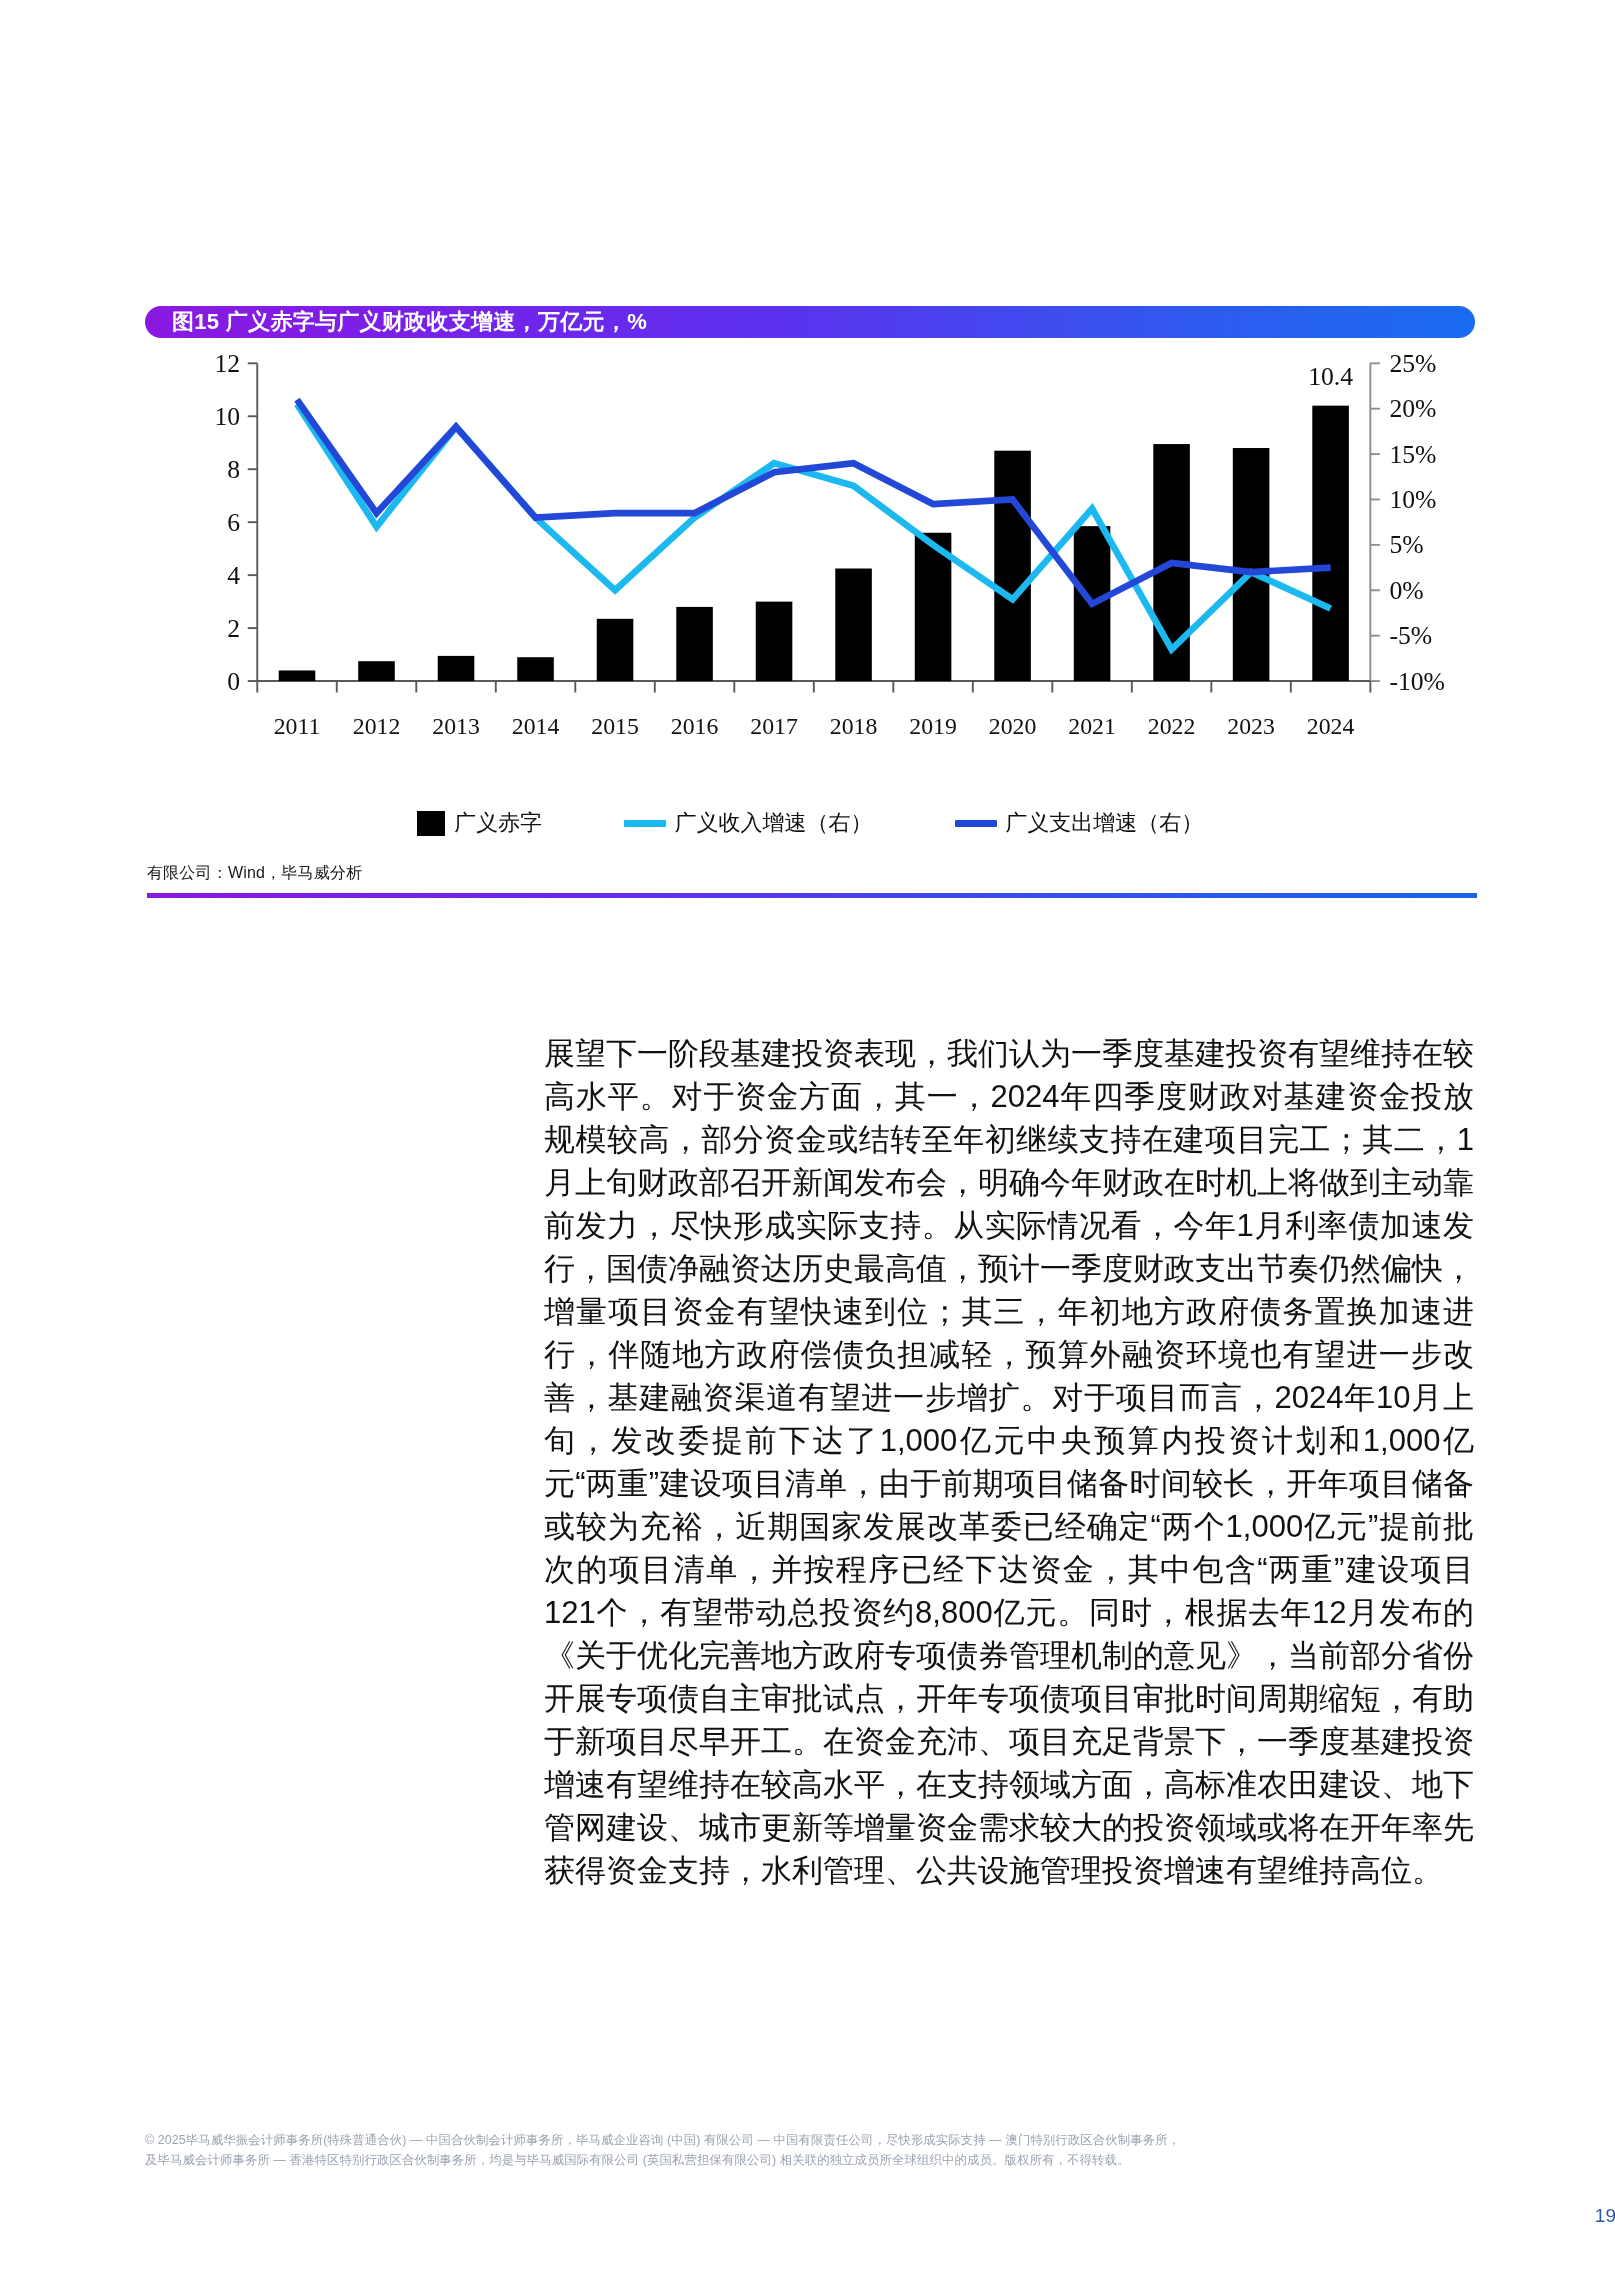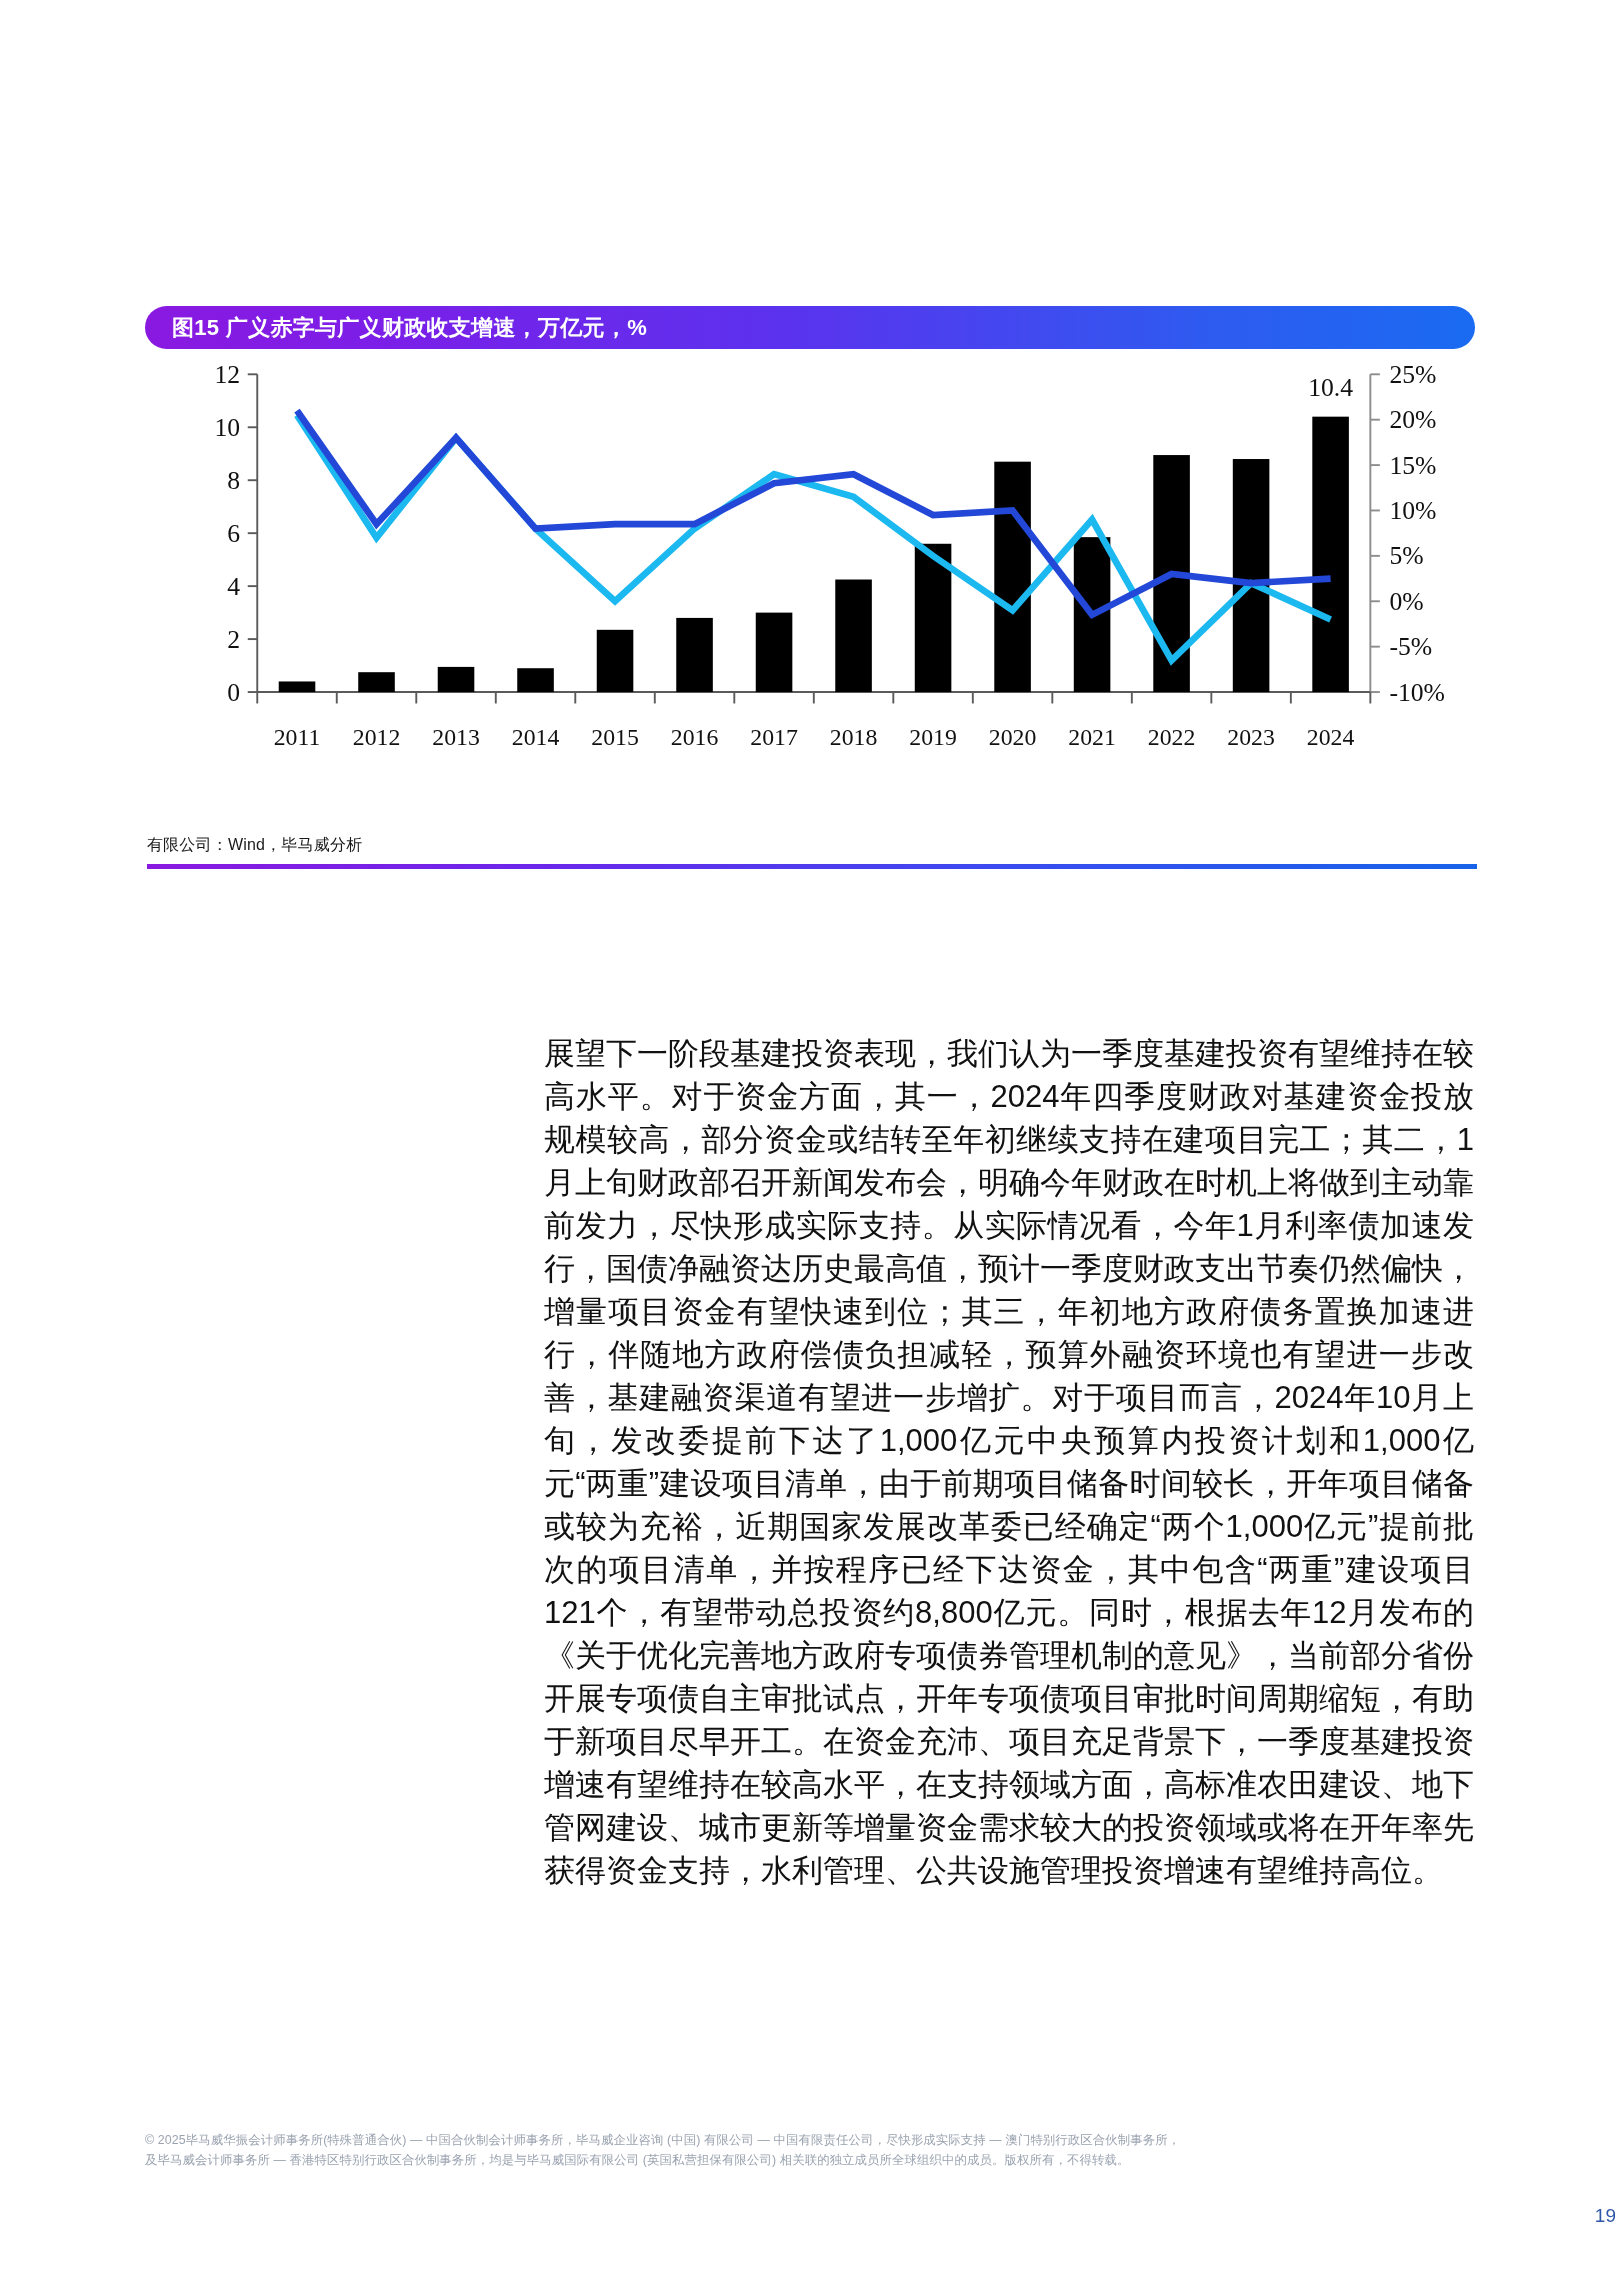--- a/index.html
+++ b/index.html
@@ -18,21 +18,21 @@
 
   
   #figure-block {
     position: absolute;
     left: 145px;
     top: 306px;
     width: 1330px;
   }
 
   #figure-title-bar {
-    height: 43px;
+    height: 32px;
     border-radius: 22px;
     background: linear-gradient(90deg, #8A19E0 0%, #7B1FE8 18%, #5B32EE 48%, #2E5BF0 80%, #1A6BF2 100%);
     display: flex;
     align-items: center;
     padding-left: 27px;
     box-sizing: border-box;
   }
   #figure-title-text {
     color: #ffffff;
     font-size: 22px;
@@ -226,20 +226,34 @@
         <rect x="976.2785714285715" y="189.175" width="38.44285714285714" height="162.825" fill="#000000"></rect>
         <rect x="1059.85" y="102.89166666666671" width="38.44285714285714" height="249.1083333333333" fill="#000000"></rect>
         <rect x="1143.4214285714286" y="107.06666666666663" width="38.44285714285714" height="244.93333333333337" fill="#000000"></rect>
         <rect x="1226.9928571428572" y="62.5333333333333" width="38.44285714285714" height="289.4666666666667" fill="#000000"></rect>
         <polyline points="159.78571428571428,60.94285714285712 243.35714285714286,189.77142857142857 326.92857142857144,84.80000000000001 410.5,180.22857142857146 494.07142857142856,256.57142857142856 577.6428571428571,180.22857142857146 661.2142857142857,122.97142857142856 744.7857142857142,146.82857142857142 828.3571428571429,208.85714285714286 911.9285714285714,266.11428571428576 995.5,170.6857142857143 1079.0714285714284,318.6 1162.642857142857,237.48571428571427 1246.2142857142858,275.65714285714284" fill="none" stroke="#1CB8F0" stroke-width="7" stroke-linejoin="miter" stroke-linecap="butt"></polyline>
         <polyline points="159.78571428571428,56.17142857142858 243.35714285714286,175.45714285714286 326.92857142857144,84.80000000000001 410.5,180.22857142857146 494.07142857142856,175.45714285714286 577.6428571428571,175.45714285714286 661.2142857142857,132.5142857142857 744.7857142857142,122.97142857142856 828.3571428571429,165.9142857142857 911.9285714285714,161.14285714285717 995.5,270.8857142857143 1079.0714285714284,227.94285714285712 1162.642857142857,237.48571428571427 1246.2142857142858,232.71428571428572" fill="none" stroke="#2348D8" stroke-width="7" stroke-linejoin="miter" stroke-linecap="butt"></polyline>
         <text x="1246.2142857142858" y="40.5333333333333" text-anchor="middle" class="val-label">10.4</text>
       </svg>
   </div>
 
+  <div id="chart-legend">
+      <div class="legend-entry">
+        <span class="legend-swatch-bar" style="background: rgb(0, 0, 0);"></span>
+        <span class="legend-label">广义赤字</span>
+      </div>
+      <div class="legend-entry">
+        <span class="legend-swatch-line" style="background: rgb(28, 184, 240);"></span>
+        <span class="legend-label">广义收入增速（右）</span>
+      </div>
+      <div class="legend-entry">
+        <span class="legend-swatch-line" style="background: rgb(35, 72, 216);"></span>
+        <span class="legend-label">广义支出增速（右）</span>
+      </div>
+    </div>
 
   <div id="source-row">
     <div id="source-text">有限公司：Wind，毕马威分析</div>
     <div id="source-rule"></div>
   </div>
 </div>
 
 <div id="body-text">
   <p>展望下一阶段基建投资表现，我们认为一季度基建投资有望维持在较高水平。对于资金方面，其一，2024年四季度财政对基建资金投放规模较高，部分资金或结转至年初继续支持在建项目完工；其二，1月上旬财政部召开新闻发布会，明确今年财政在时机上将做到主动靠前发力，尽快形成实际支持。从实际情况看，今年1月利率债加速发行，国债净融资达历史最高值，预计一季度财政支出节奏仍然偏快，增量项目资金有望快速到位；其三，年初地方政府债务置换加速进行，伴随地方政府偿债负担减轻，预算外融资环境也有望进一步改善，基建融资渠道有望进一步增扩。对于项目而言，2024年10月上旬，发改委提前下达了1,000亿元中央预算内投资计划和1,000亿元“两重”建设项目清单，由于前期项目储备时间较长，开年项目储备或较为充裕，近期国家发展改革委已经确定“两个1,000亿元”提前批次的项目清单，并按程序已经下达资金，其中包含“两重”建设项目121个，有望带动总投资约8,800亿元。同时，根据去年12月发布的《关于优化完善地方政府专项债券管理机制的意见》，当前部分省份开展专项债自主审批试点，开年专项债项目审批时间周期缩短，有助于新项目尽早开工。在资金充沛、项目充足背景下，一季度基建投资增速有望维持在较高水平，在支持领域方面，高标准农田建设、地下管网建设、城市更新等增量资金需求较大的投资领域或将在开年率先获得资金支持，水利管理、公共设施管理投资增速有望维持高位。</p>
 </div>

